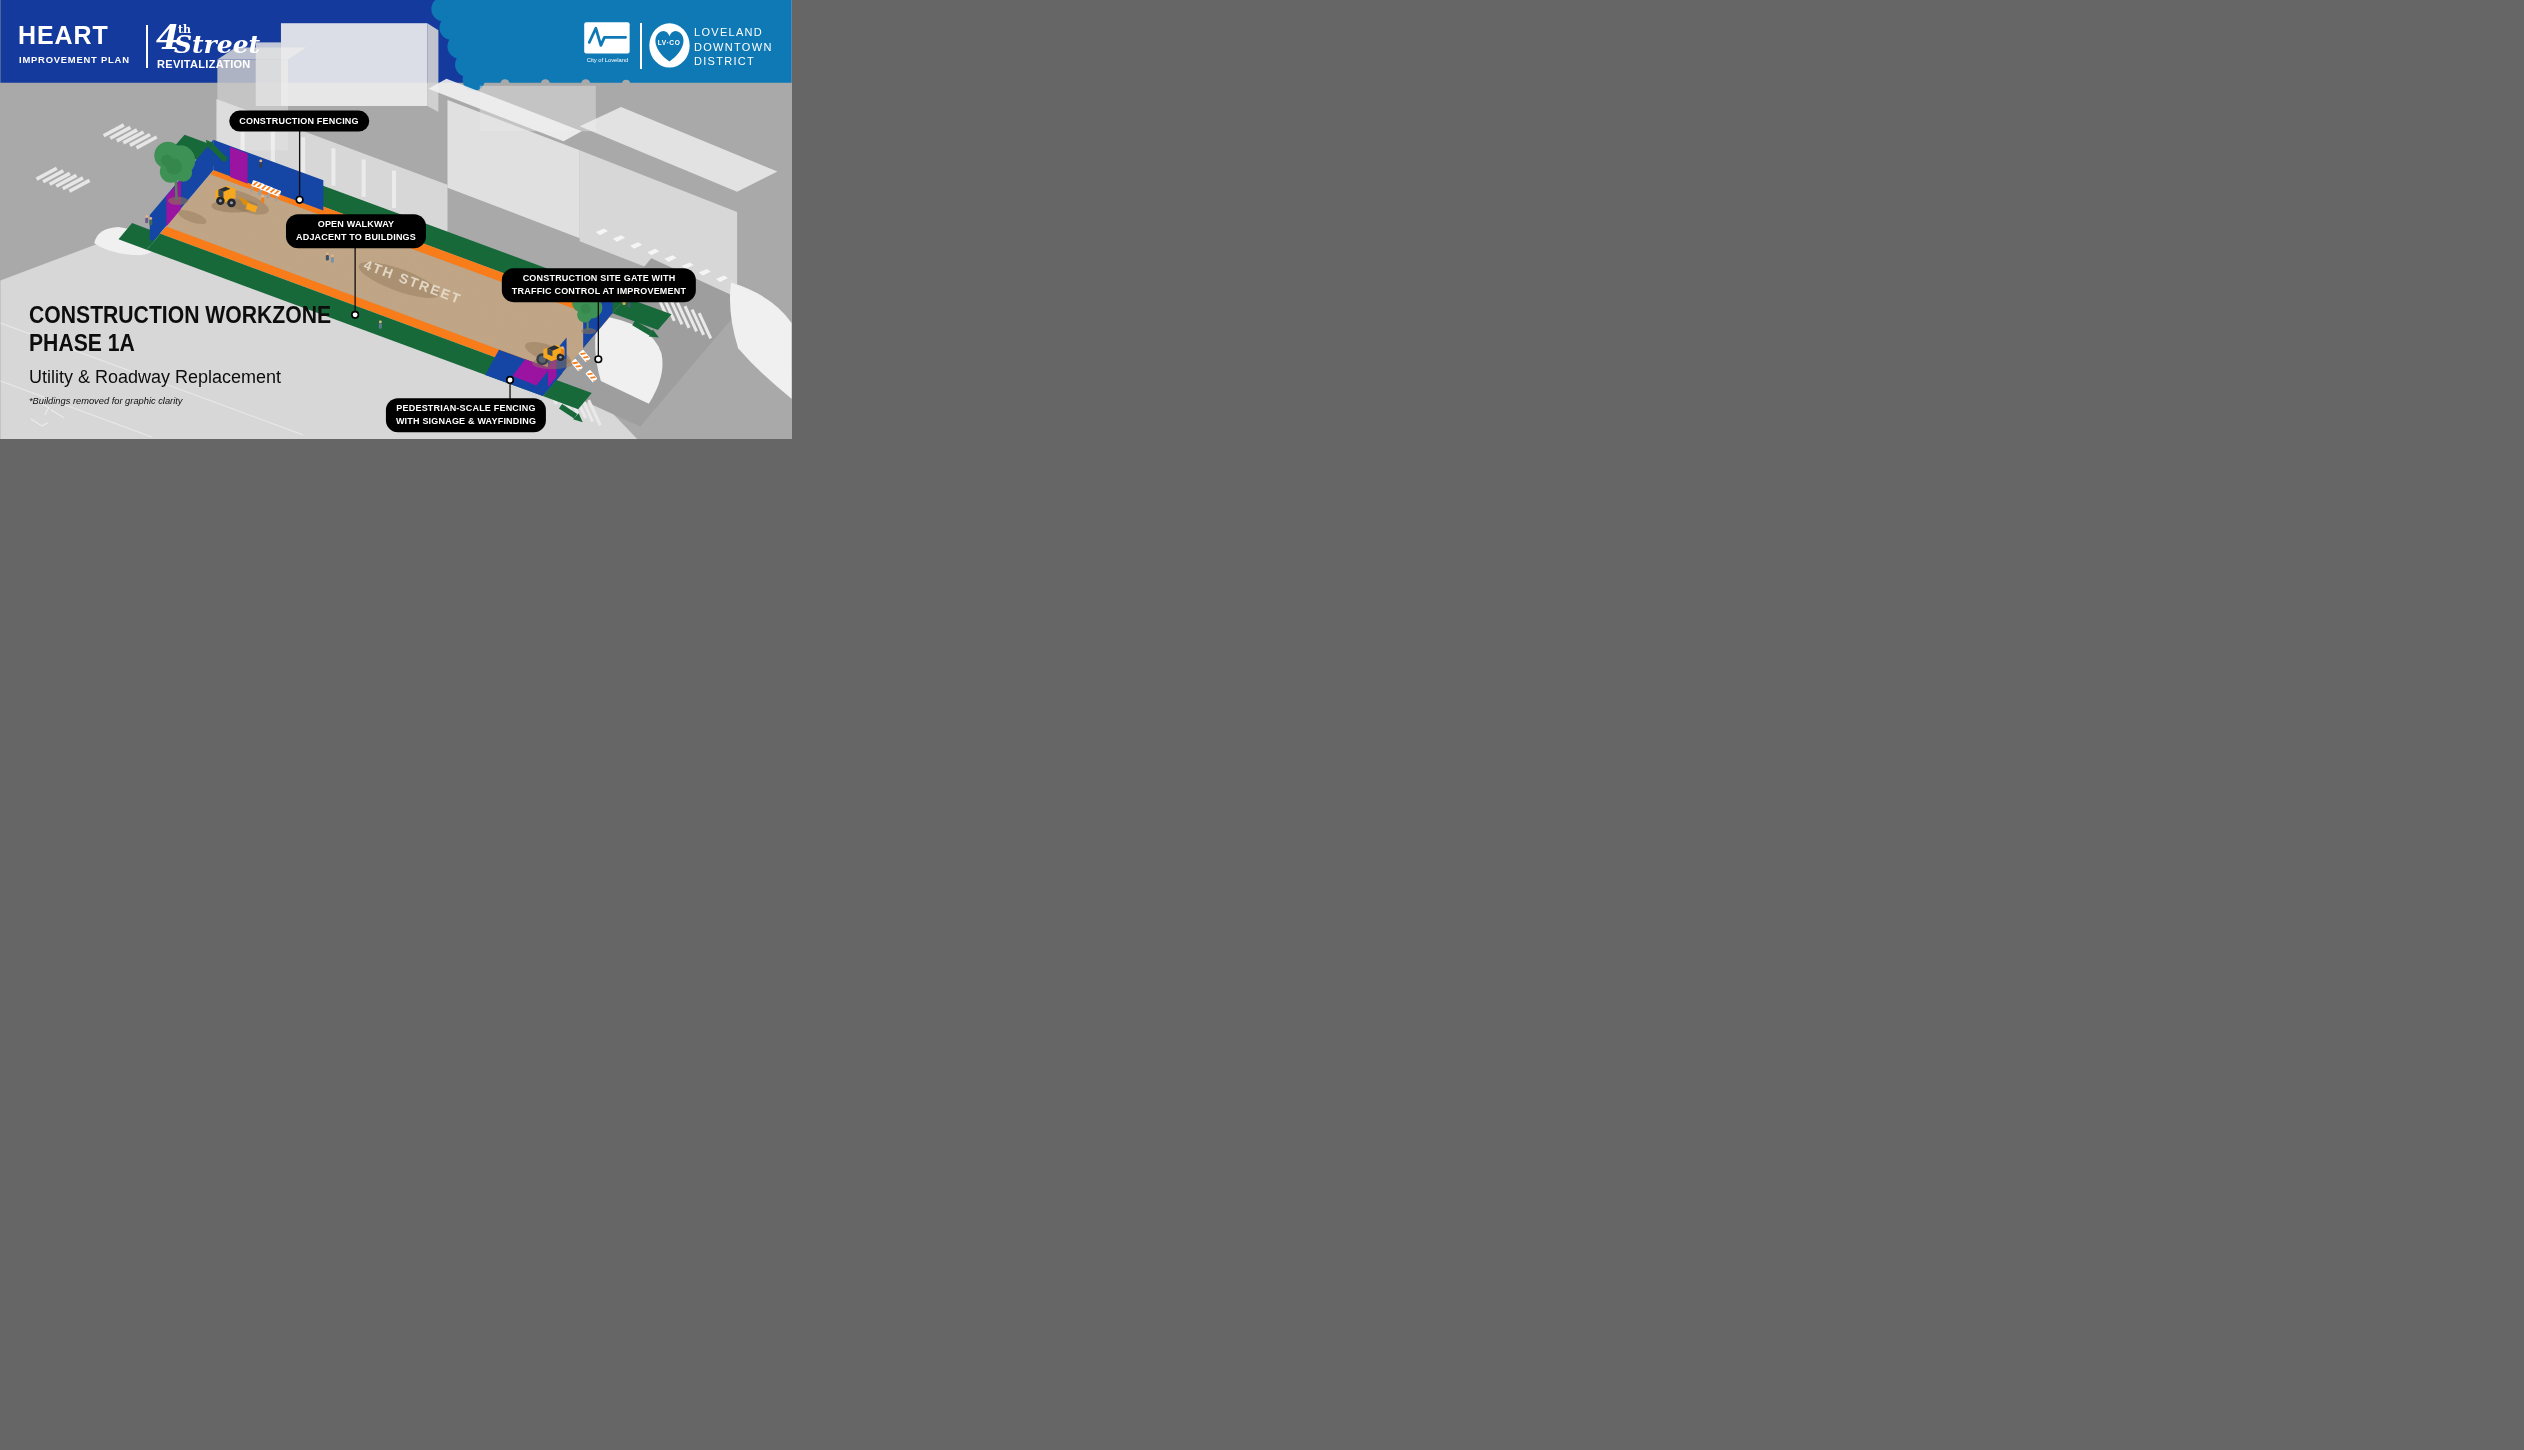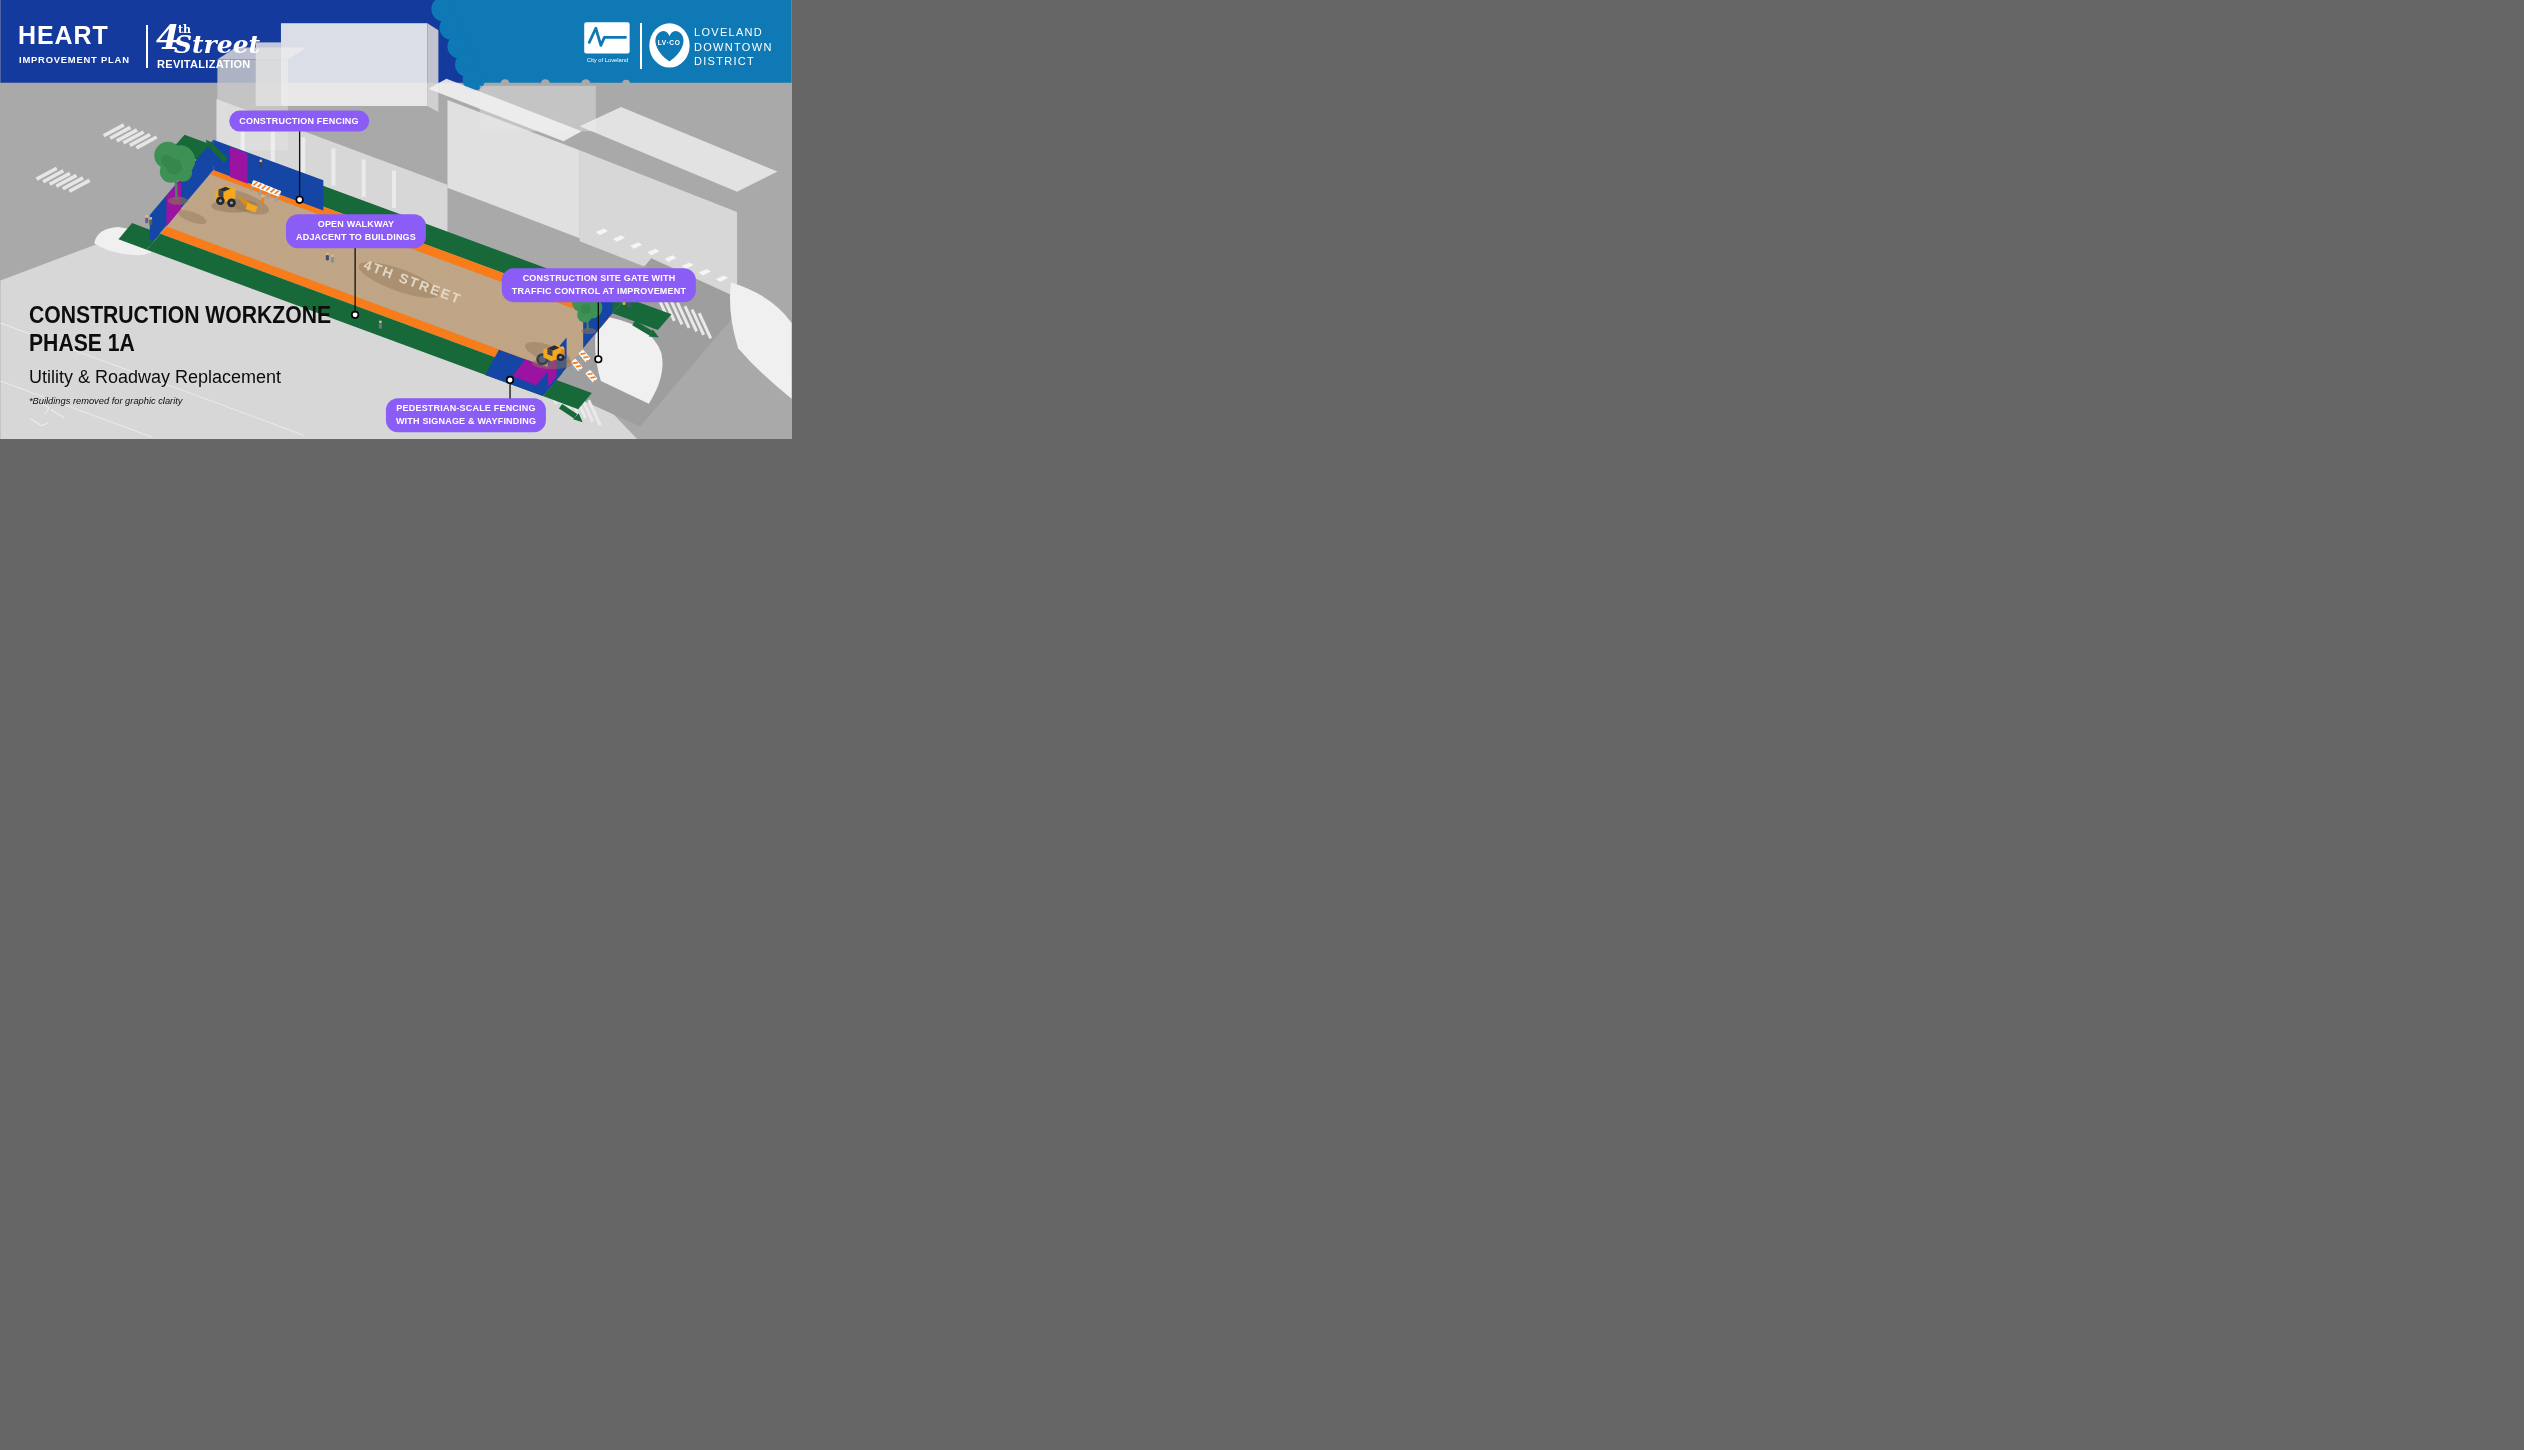--- a/index.html
+++ b/index.html
@@ -25,21 +25,21 @@
   .street-numeral{left:156px;top:20px;font-size:34px;font-family:"DejaVu Serif",serif;font-style:italic;font-weight:bold;line-height:1;}
   .street-ord{left:178px;top:23px;font-size:11px;font-family:"DejaVu Serif",serif;font-weight:bold;}
   .street-name{left:174px;top:32px;font-size:25px;font-family:"DejaVu Serif",serif;font-style:italic;font-weight:bold;line-height:1;}
   .street-sub{left:157px;top:58px;font-size:11px;font-weight:bold;letter-spacing:0.3px;}
   .city-caption{left:577px;top:57px;width:61px;text-align:center;font-size:5.8px;}
   .district{left:694px;top:25px;font-size:11px;letter-spacing:1.3px;line-height:1.33;font-weight:400;}
   .district span{display:block;}
   .lvco{position:absolute;left:649px;top:39px;width:40px;text-align:center;font-size:6.6px;font-weight:bold;color:#fff;letter-spacing:0.5px;}
 
   
-  .callout{position:absolute;transform:translate(-50%,-50%);background:#8b5cf6;color:#fff;
+  .callout{position:absolute;transform:translate(-50%,-50%);background:#000000;color:#fff;
            border-radius:12px;padding:4px 10px;text-align:center;font-weight:bold;
            font-size:9px;line-height:1.42;letter-spacing:0.2px;z-index:6;}
   .callout span{display:block;white-space:nowrap;}
   .co-1{left:299px;top:121px;} .co-2{left:356px;top:231px;}
   .co-3{left:599px;top:285px;} .co-4{left:466px;top:415px;}
 
   
   .info{position:absolute;left:29px;top:302px;color:#0d0d0d;z-index:5;}
   .info .t{font-size:23px;font-weight:bold;line-height:1.2;transform:scaleX(.92);transform-origin:left top;white-space:nowrap;}
   .info .sub{margin-top:10px;font-size:18px;}

